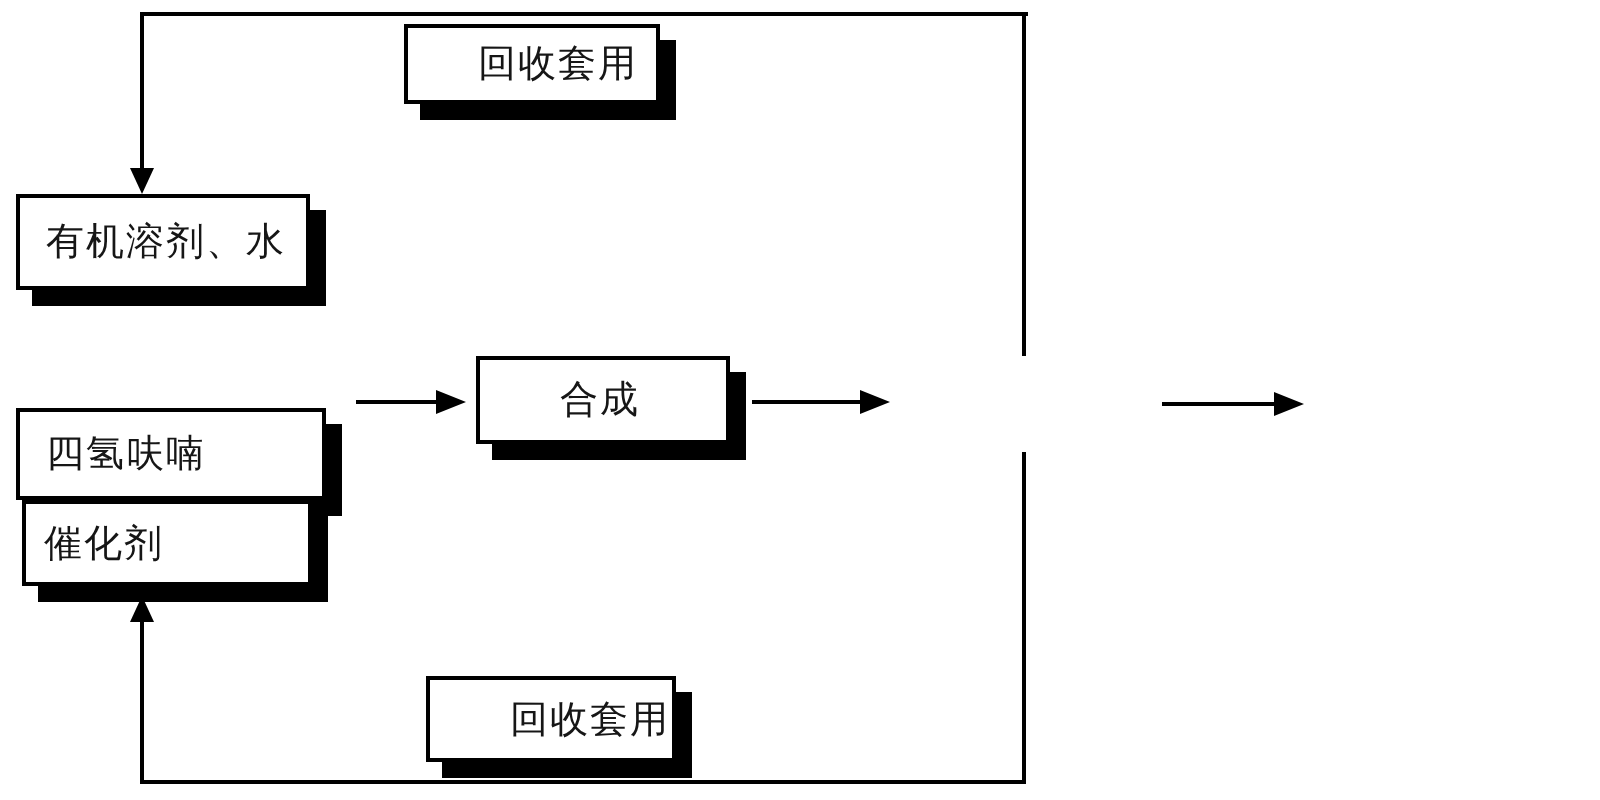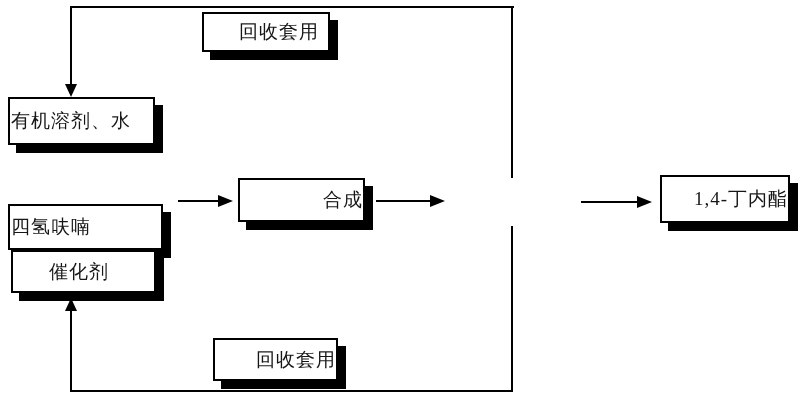--- a/index.html
+++ b/index.html
@@ -19,22 +19,22 @@
     box-shadow: 8px 8px 0 #000000;
     display: flex;
     align-items: center;
     font-size: 19px;
     letter-spacing: 1px;
     box-sizing: border-box;
     z-index: 2;
     white-space: nowrap;
     padding-left: 40px;
   }
-  .box.align-left   { justify-content: flex-start; padding-left: 1px; }
-  .box.align-center { justify-content: flex-end; font-family: Liberation Serif, serif; }
+  .box.align-left   { justify-content: flex-start; padding-left: 13px; }
+  .box.align-center { justify-content: flex-start; font-family: Liberation Serif, serif; }
   .box.align-right  { justify-content: flex-end; padding-right: 9px; }
 
   .line {
     position: absolute;
     background: #000000;
     z-index: 1;
   }
   .arrowhead { position: absolute; width: 0; height: 0; z-index: 1; }
   .arrowhead.right {
     border-top: 6px solid transparent;
@@ -81,30 +81,27 @@
   </div>
 
   <div class="box align-left" style="left:8px; top:97px; width:147px; height:48px;">
     <span>有机溶剂、水</span>
   </div>
 
   <div class="box align-left" style="left:8px; top:176px; width:155px; height:46px;margin-top:28px;">
     <span>四氢呋喃</span>
   </div>
 
-  <div class="box align-left" style="left:11px; top:250px; width:145px; height:43px; padding-left:36px;">
+  <div class="box align-left" style="left:11px; top:250px; width:145px; height:43px; padding-left:9px;">
     <span>催化剂</span>
   </div>
 
   <div class="box align-center" style="left:238px; top:178px; width:127px; height:44px;">
     <span>合成</span>
   </div>
 
 
-  <div class="box align-center" style="left:660px; top:175px; width:130px; height:48px;">
-    <span>1,4-丁内酯</span>
-  </div>
 
   <div class="box align-center" style="left:213px; top:338px; width:125px; height:43px;">
     <span>回收套用</span>
   </div>
 
 </div>
 
 </body></html>

